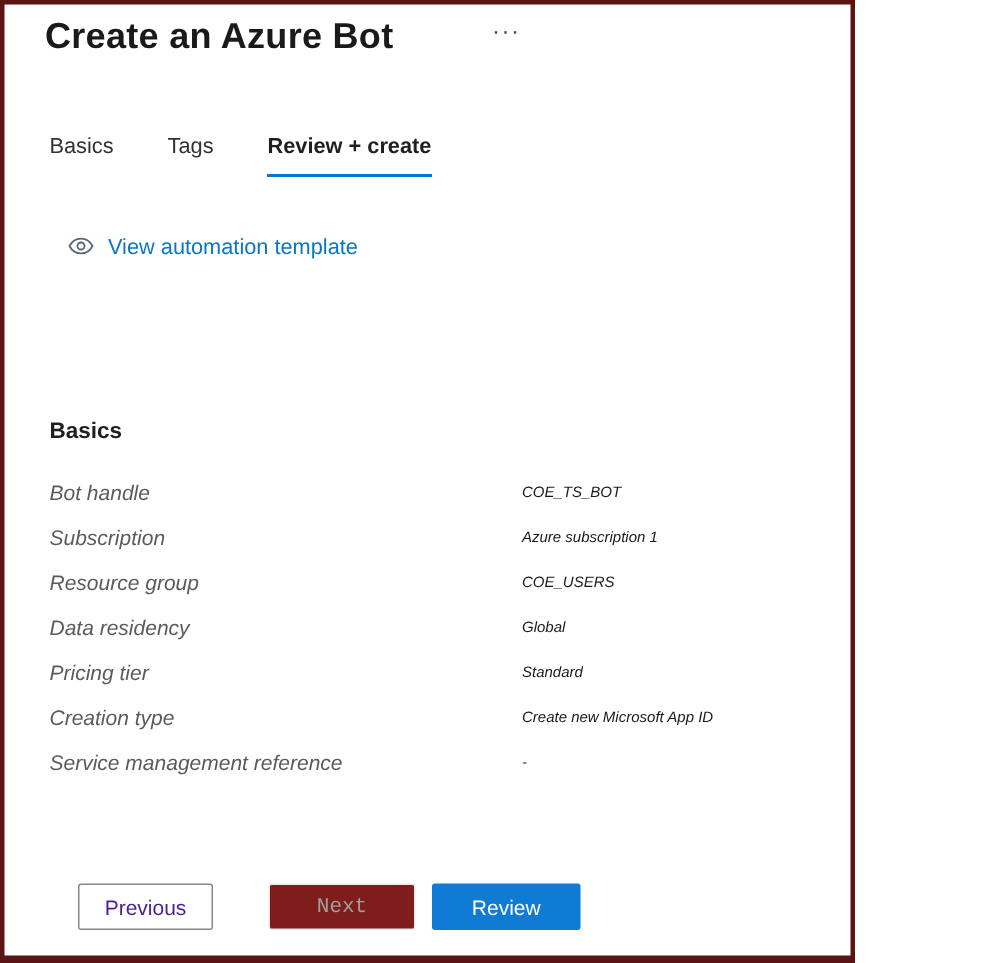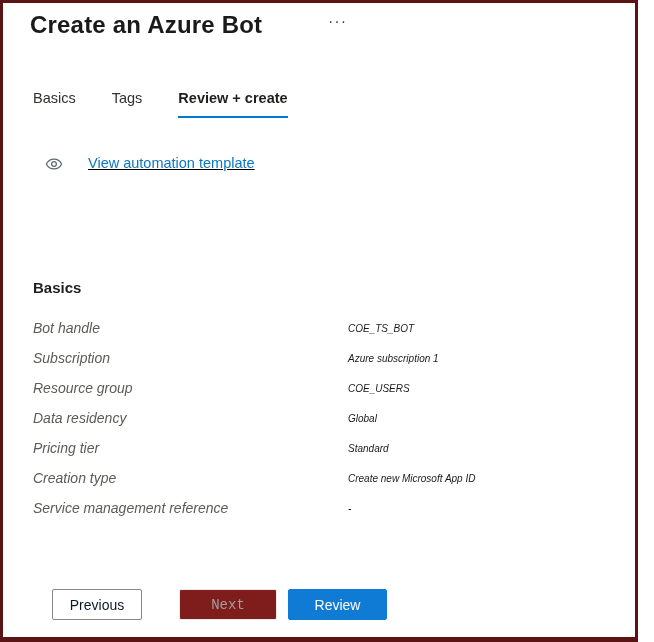--- a/index.html
+++ b/index.html
@@ -1,20 +1,20 @@
 <!DOCTYPE html>
 <html><head>
 <meta charset="utf-8">
 <style>
   * { margin:0; padding:0; box-sizing:border-box; }
   html,body { background:#fff; }
   body { font-family:"Liberation Sans","DejaVu Sans",sans-serif; }
   .page {
     position:relative;
-    width:638px; height:642px;
+    width:570px; height:642px;
     background:#ffffff;
     border:3px solid #5a1414;
     border-bottom-width:5px;
     overflow:hidden;
   }
   
   .page-title {
     position:absolute; top:8px; left:27px;
     font-size:24px; font-weight:700; color:#1a1a1a;
     letter-spacing:0.2px;
@@ -33,23 +33,22 @@
     font-size:14.5px; color:#323130; padding-bottom:10px;
     cursor:pointer; border-bottom:2px solid transparent;
   }
   .tab.active {
     font-weight:700; color:#201f1e;
     border-bottom:2px solid #0078d4;
   }
   
   .automation-link {
     position:absolute; top:152px; left:42px;
-    display:flex; align-items:flex-start; gap:25px;
+    display:flex; align-items:flex-end; gap:9px;
     cursor:pointer;
-    text-decoration:underline;
   }
   .automation-link .eye-icon { display:inline-flex; }
   .automation-link .link-label {
     font-size:14.5px; color:#0b76c4;
   }
   
   .section-heading {
     position:absolute; top:276px; left:30px;
     font-size:15px; font-weight:700; color:#201f1e;
   }
@@ -61,21 +60,21 @@
   .footer {
     position:absolute; top:586px; left:49px;
     display:flex; align-items:center;
   }
   .btn {
     height:31px; font-size:14px; border-radius:2px;
     font-family:inherit; cursor:pointer;
     display:inline-flex; align-items:center; justify-content:center;
   }
   .btn-secondary {
-    width:90px; background:#ffffff; color:#0f172a;
+    width:90px; background:#ffffff; color:#4c1d95;
     border:1px solid #8a8886; margin-right:37px;
   }
   .btn-disabled {
     width:98px; background:#7f1d1d; color:#a19f9d;
     border:1px solid #ebe9e7; margin-right:11px; cursor:default;font-family:Liberation Mono, monospace;
   }
   .btn-primary {
     width:99px; background:#0f7bd4; color:#ffffff;
     border:1px solid #0f7bd4; font-weight:400;
   }

